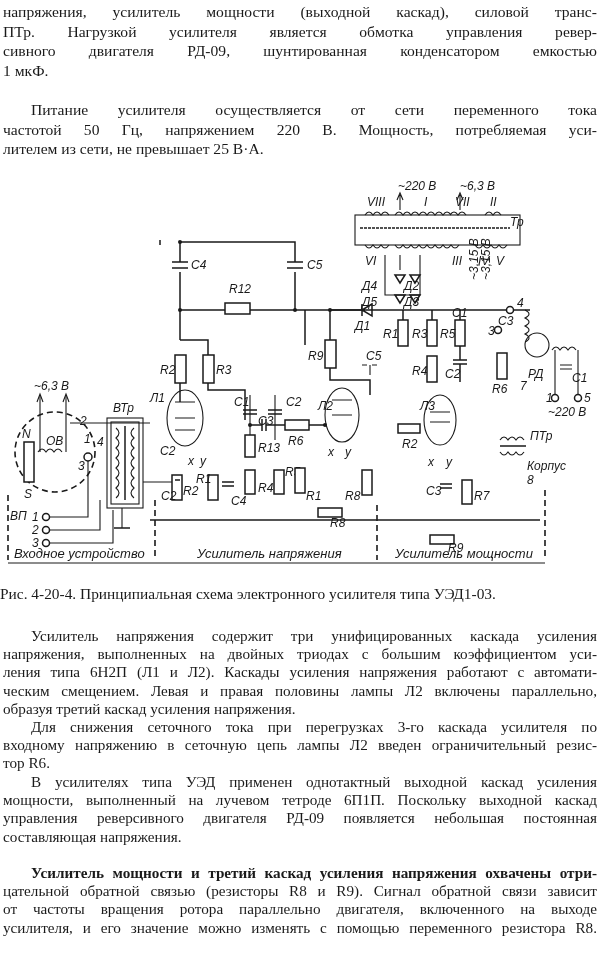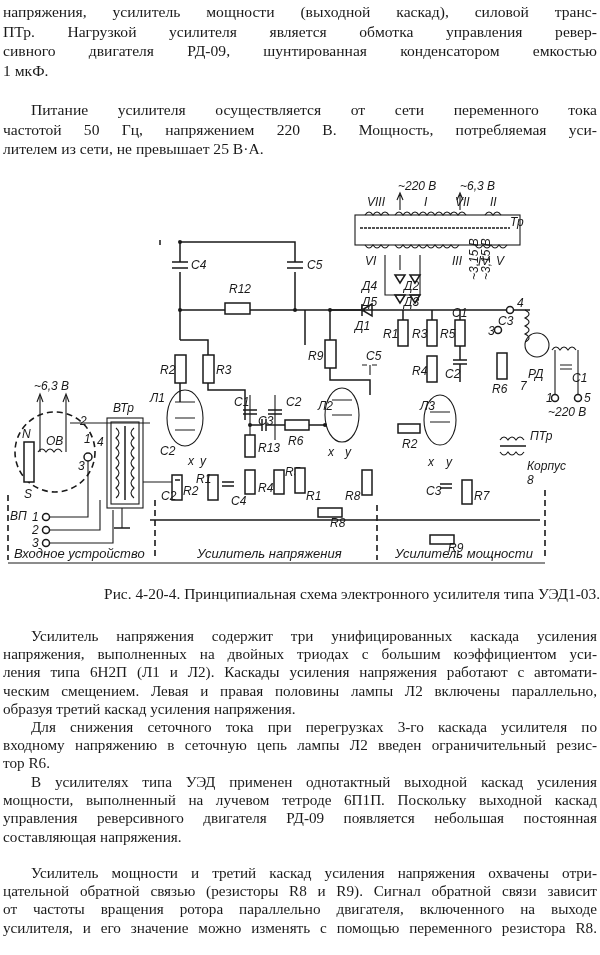--- a/index.html
+++ b/index.html
@@ -3,21 +3,21 @@
 <meta charset="utf-8">
 <style>
   html, body { margin: 0; padding: 0; background: #ffffff; }
   body { width: 600px; height: 955px; position: relative; overflow: hidden; color: #1a1a1a;
          font-family: "Liberation Serif", "DejaVu Serif", serif; }
   .para { position: absolute; left: 3px; width: 594px; font-size: 15.6px; line-height: 19.6px;
           text-align: justify; margin: 0; }
   .line { display: block; text-align: justify; text-align-last: justify; white-space: nowrap; }
   .line.last { text-align-last: left; }
   .body2 { position: absolute; left: 3px; width: 594px; font-size: 15.2px; line-height: 18.2px; margin: 0; }
-  .caption { position: absolute; left: 0; width: 600px; top: 585px; text-align: right; font-size: 15.4px; }
+  .caption { position: absolute; left: 0; width: 600px; top: 585px; text-align: left; font-size: 15.4px; }
   #schematic { position: absolute; left: 0; top: 160px; width: 600px; height: 420px; }
   #schematic text { font-family: "Liberation Sans", "DejaVu Sans", sans-serif; font-style: italic; font-size: 12px; fill: #1a1a1a; }
   #schematic .w { stroke: #1a1a1a; stroke-width: 1.5; fill: none; }
   #schematic .thin { stroke: #1a1a1a; stroke-width: 1.1; fill: none; }
   #schematic .dash { stroke: #1a1a1a; stroke-width: 1.6; fill: none; stroke-dasharray: 6 4; }
   #schematic .dot { fill: #1a1a1a; }
   #schematic .res { stroke: #1a1a1a; stroke-width: 1.5; fill: #fff; }
   #schematic .sec text { font-size: 13px; }
 </style>
 </head>
@@ -264,18 +264,18 @@
   <span class="line">входному напряжению в сеточную цепь лампы Л2 введен ограничительный резис-</span>
   <span class="line last">тор R6.</span>
 </div>
 <div class="body2" style="top:773px;">
   <span class="line" style="padding-left:28px;">В усилителях типа УЭД применен однотактный выходной каскад усиления</span>
   <span class="line">мощности, выполненный на лучевом тетроде 6П1П. Поскольку выходной каскад</span>
   <span class="line">управления реверсивного двигателя РД-09 появляется небольшая постоянная</span>
   <span class="line last">составляющая напряжения.</span>
 </div>
 <div class="body2" style="top:864px;">
-  <span class="line" style="padding-left:28px;">Усилитель мощности и третий каскад усиления напряжения охвачены отри-</span>
+  <span class="line" style="padding-left:28px;font-weight:bold;">Усилитель мощности и третий каскад усиления напряжения охвачены отри-</span>
   <span class="line">цательной обратной связью (резисторы R8 и R9). Сигнал обратной связи зависит</span>
   <span class="line">от частоты вращения ротора параллельно двигателя, включенного на выходе</span>
   <span class="line">усилителя, и его значение можно изменять с помощью переменного резистора R8.</span>
 
 </div>
 
 </body></html>

